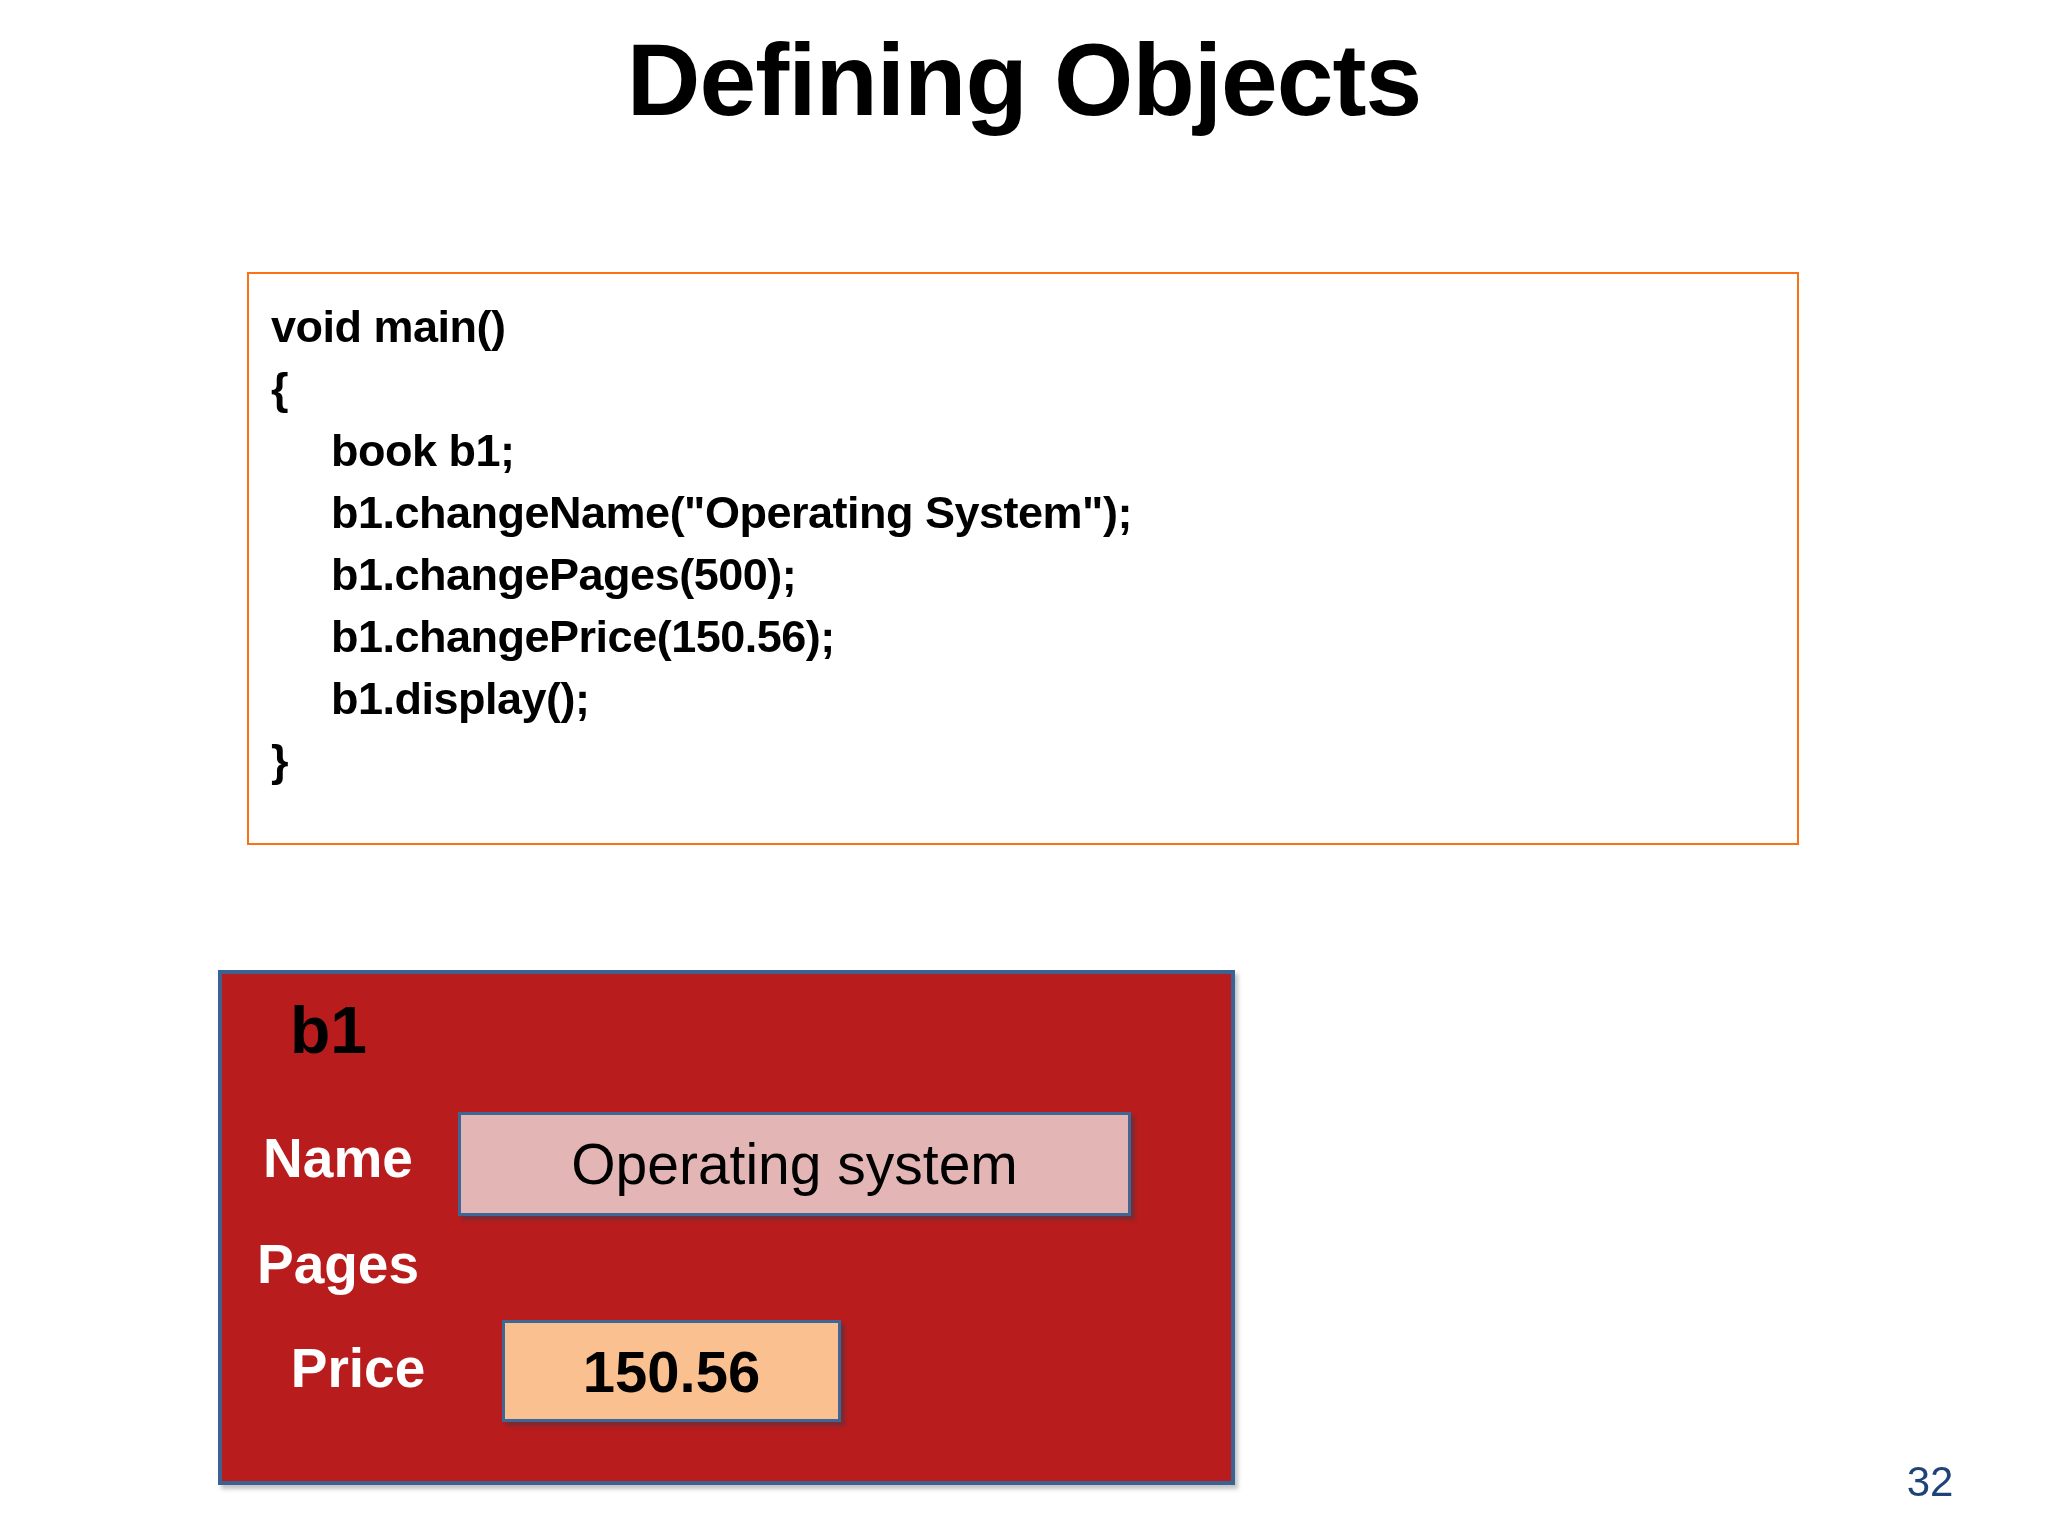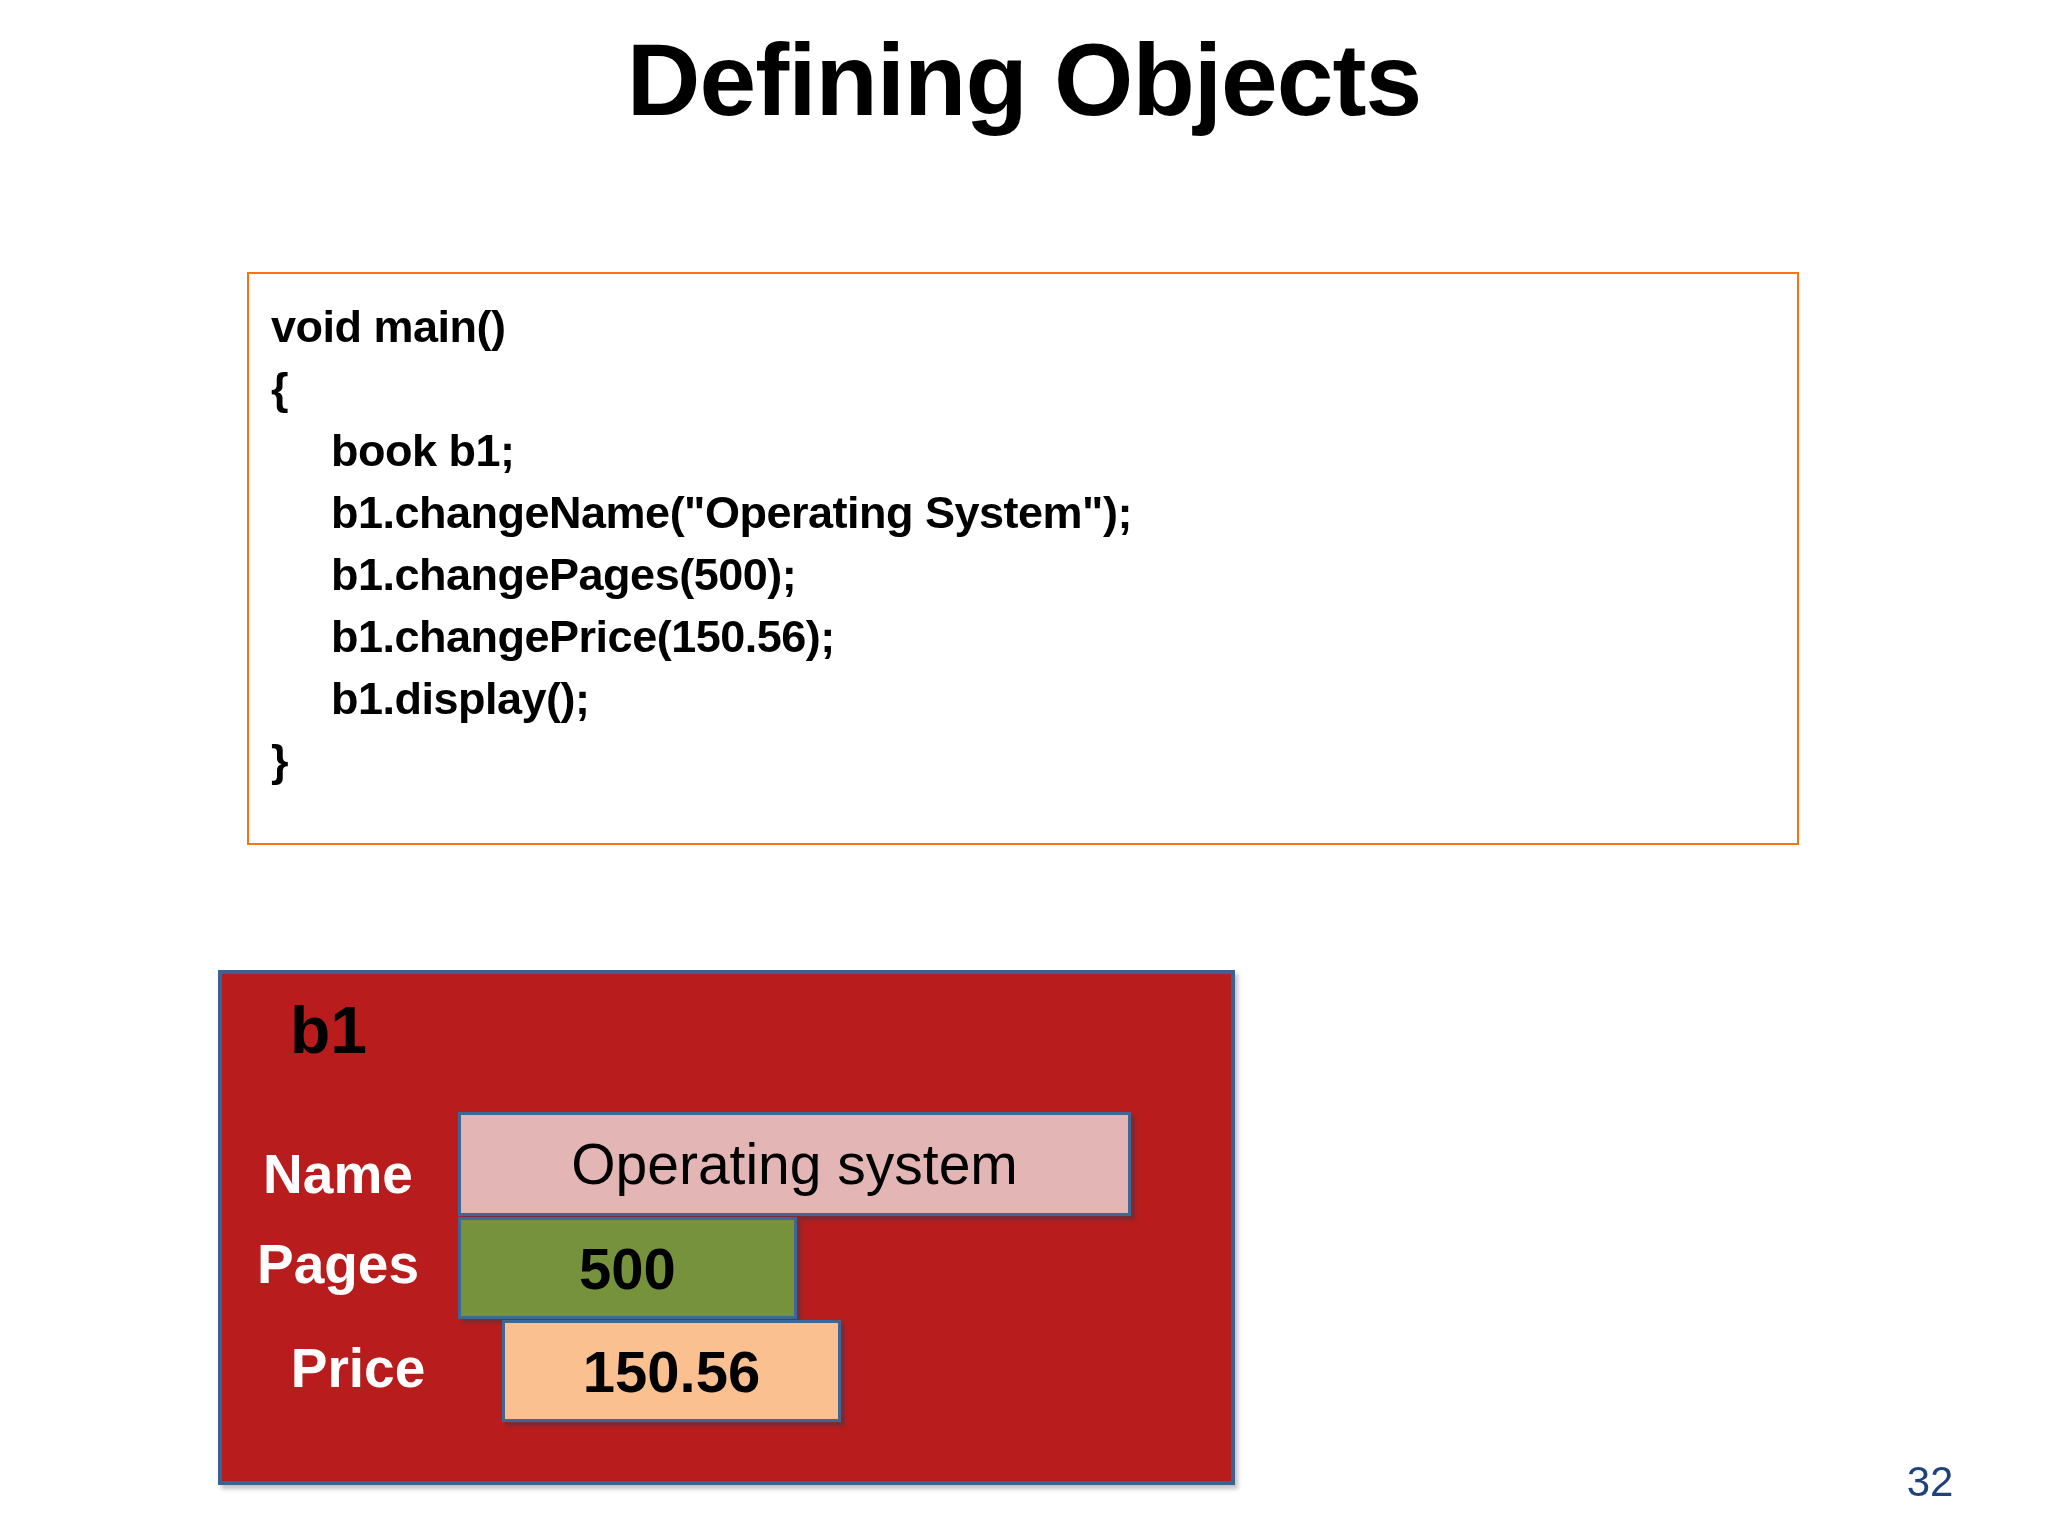--- a/index.html
+++ b/index.html
@@ -55,21 +55,21 @@
   }
   .field-label{
     position:absolute;
     left:0px;
     width:232px;
     text-align:center;
     font-size:55px;
     font-weight:700;
     color:#ffffff;
   }
-  .field-label.name{top:168px;}
+  .field-label.name{top:152px;}
   .field-label.pages{top:258px;}
   .field-label.price{top:362px;padding-left:20px;}
   .value-box{
     position:absolute;
     left:236px;
     border:3px solid #3F6795;
     box-sizing:border-box;
     box-shadow:4px 4px 3px rgba(50,60,80,0.45);
     display:flex;
     align-items:center;
@@ -114,19 +114,18 @@
   <div class="code-line">}</div>
 </div>
 
 <div class="object-panel">
   <div class="object-name">b1</div>
 
   <div class="field-label name">Name</div>
   <div class="value-box name" style="background: rgb(227, 182, 181);">Operating system</div>
 
   <div class="field-label pages">Pages</div>
-  <div class="value-box pages" style="background: rgb(118, 146, 60);">500</div>
 
   <div class="field-label price">Price</div>
   <div class="value-box price" style="background: rgb(250, 192, 144);">150.56</div>
 </div>
 
 <div class="page-number">32</div>
 
 </body></html>

